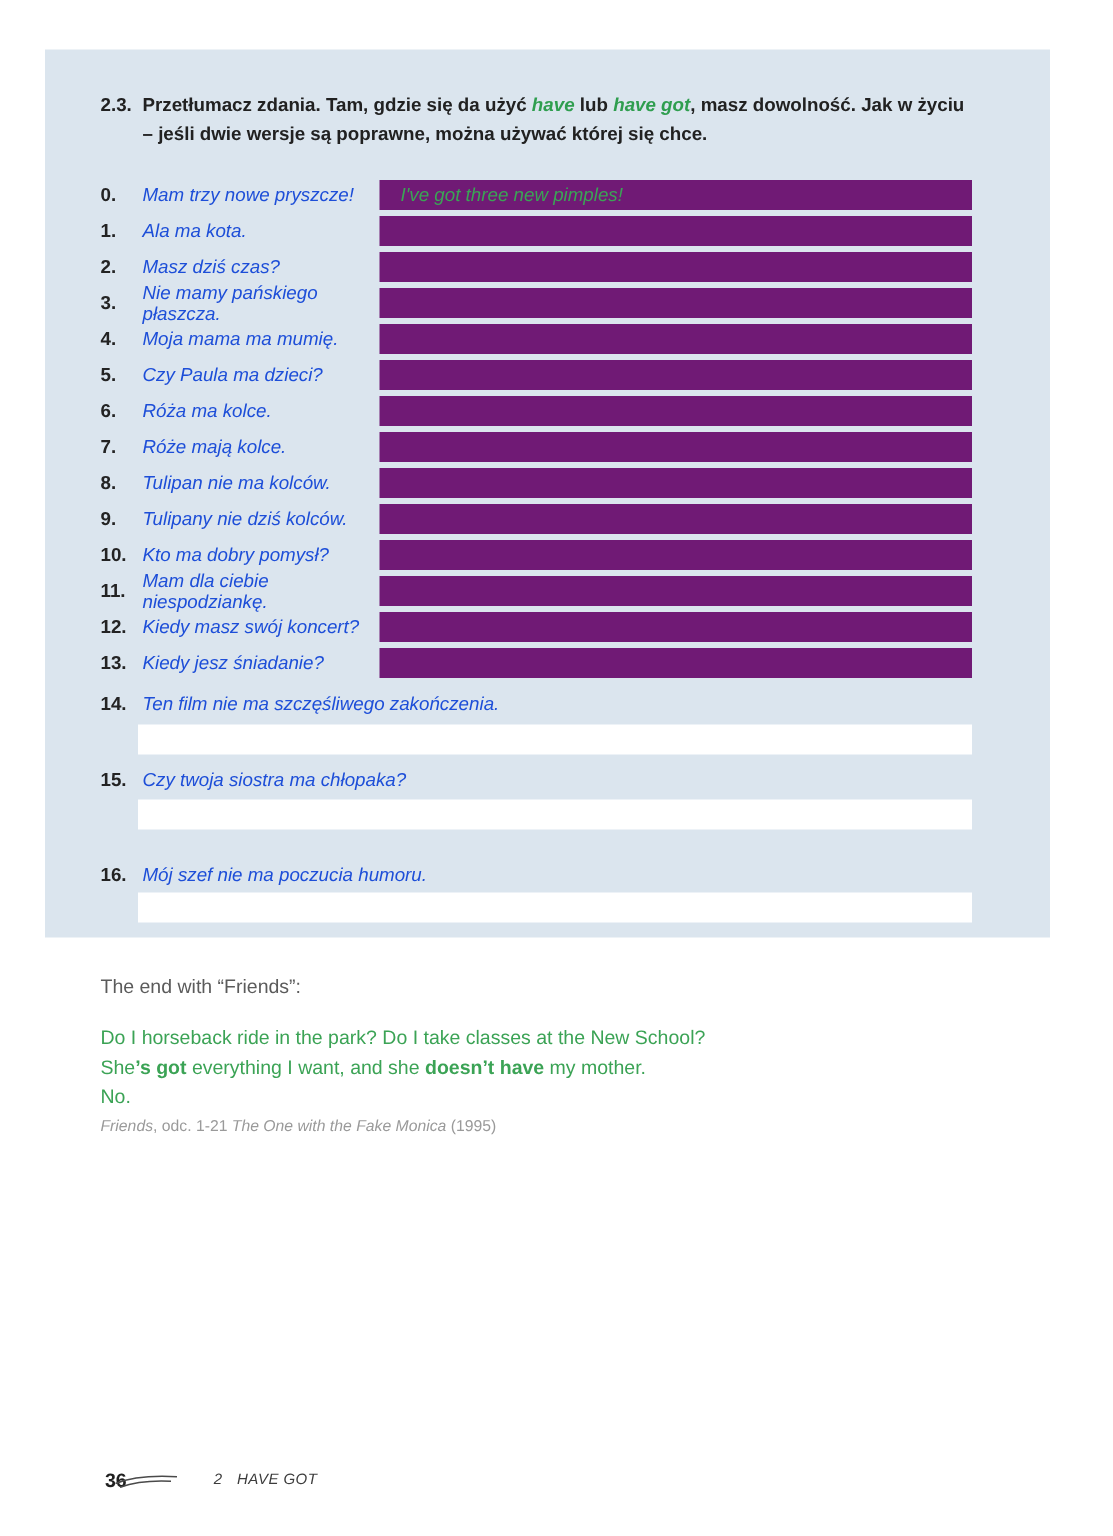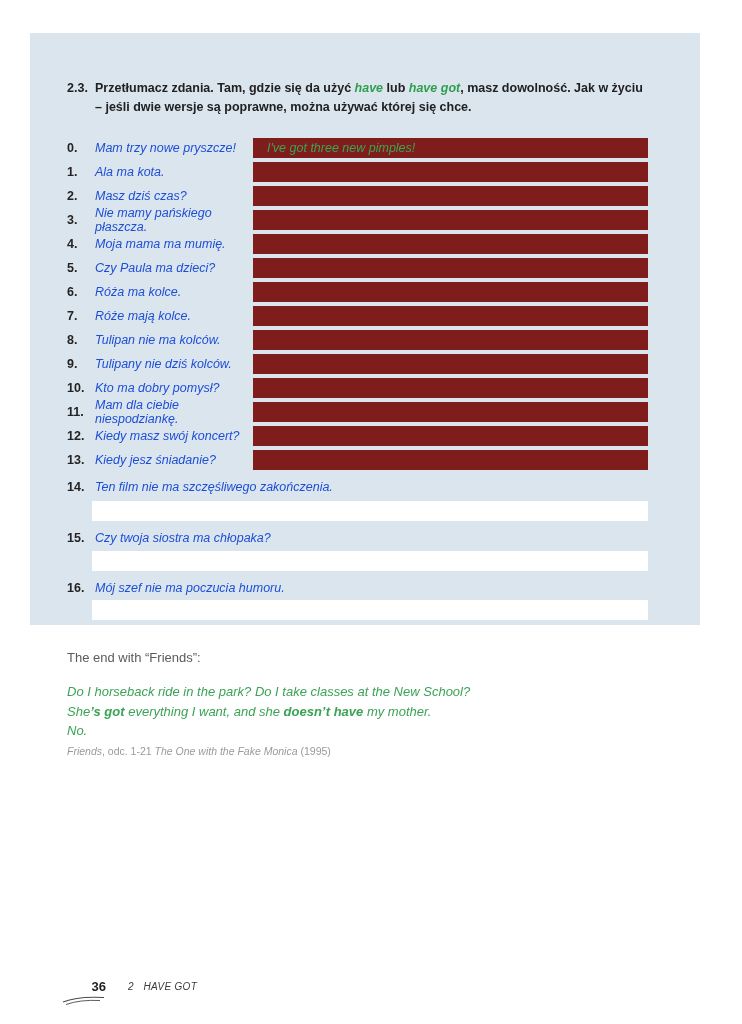--- a/index.html
+++ b/index.html
@@ -2,51 +2,51 @@
 <html><head>
 <meta charset="utf-8">
 <style>
   * { margin:0; padding:0; box-sizing:border-box; }
   html,body { width:742px; height:1024px; background:#ffffff;
     font-family:"Liberation Sans", sans-serif; color:#2e2e2e; }
   body { position:relative; overflow:hidden; }
 
   
   .panel { position:absolute; left:30px; top:33px; width:670px; height:592px;
-    background:#dbe5ee; padding:46px 52px 0 37px; }
+    background:#dbe5ee; padding:28px 52px 0 37px; }
 
   .instr { display:flex; font-weight:bold; font-size:12.5px; line-height:19px;
     color:#212121; margin-bottom:21px; }
   .instr-num { flex:0 0 28px; }
   .green-word { color:#2f9e4f; font-style:italic; font-weight:bold; }
 
   .row { display:flex; align-items:center; height:20px; margin-bottom:4px; }
   .num { flex:0 0 28px; font-weight:bold; font-size:12.5px; color:#232323; }
   .pl { flex:1 1 auto; font-size:12.5px; color:#1d4ed8;font-style:italic; }
-  .box { flex:0 0 395px; width:395px; height:20px; background:#7f1d1d;
+  .box { flex:0 0 395px; width:395px; height:20px; background:#701a75;
     display:flex; align-items:center; }
   .ans { padding-left:14px; font-size:12.5px; font-style:italic; color:#3ba355; }
 
   .fw-label { display:flex; align-items:flex-end; height:20px; }
   .fw-box { width:556px; height:20px; background:#ffffff; margin-left:25px; }
   .fw14-label { margin-top:2px; }  .fw14-box { margin-top:7px; }
   .fw15-label { margin-top:4px; }  .fw15-box { margin-top:6px; }
-  .fw16-label { margin-top:4px; }  .fw16-box { margin-top:5px; }
+  .fw16-label { margin-top:17px; }  .fw16-box { margin-top:5px; }
 
   
   .outro { position:absolute; left:67px; top:650px; width:600px; }
   .outro-intro { font-size:13px; color:#5b5b5b; margin-bottom:17px; }
-  .quote { font-size:13px; line-height:19.5px; font-style:italic; color:#3ba355; }
+  .quote { font-size:13px; line-height:19.5px; color:#3ba355; }
   .quote b { font-weight:bold; }
   .attribution { margin-top:4px; font-size:10.5px; color:#9a9a9a; }
   .attribution .it { font-style:italic; }
 
   
   .footer { position:absolute; left:70px; top:979px; display:flex; align-items:flex-start; }
-  .page-block { display:flex; flex-direction:column; align-items:flex-end; }
+  .page-block { display:flex; flex-direction:row; align-items:center; }
   .page-num { font-weight:bold; font-size:13px; color:#1f1f1f; line-height:15px; }
   .swoosh { margin-top:1px; margin-left:-10px; }
   .chapter { display:flex; align-items:baseline; margin-left:22px; padding-top:2px;
     font-style:italic; font-size:10px; color:#3c3c3c; }
   .chapter-num { margin-right:10px; }
   .chapter-title { letter-spacing:0.3px; }
 </style>
 </head>
 <body>
 

